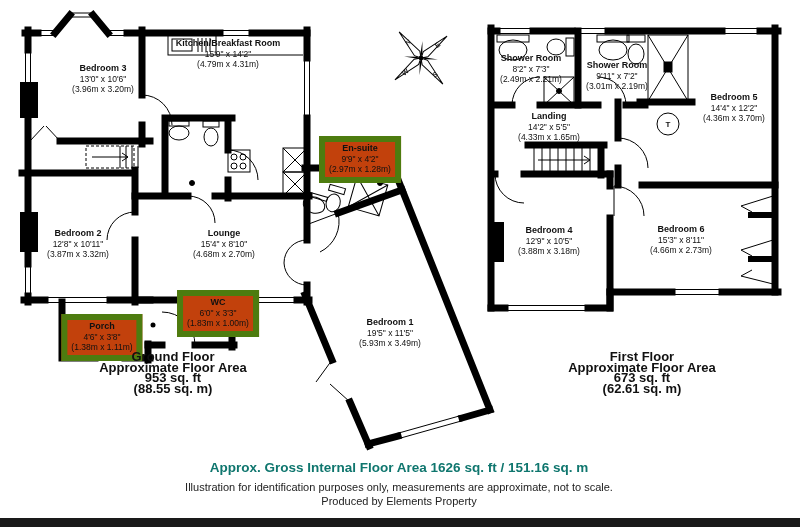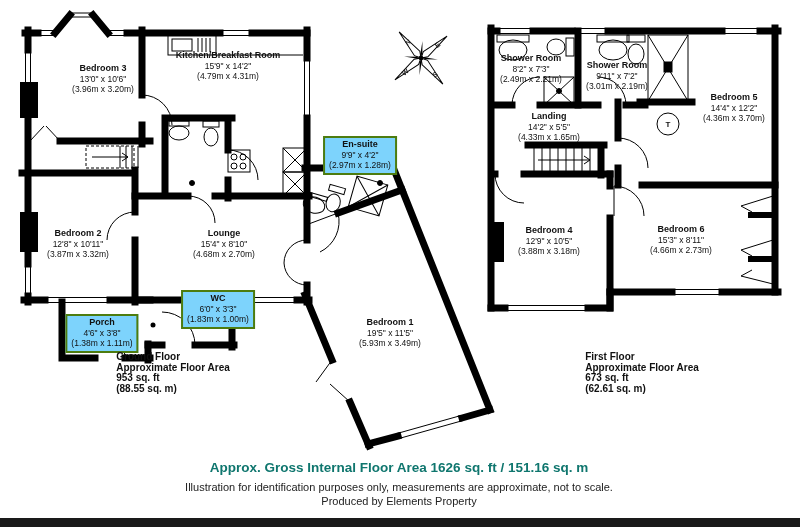--- a/index.html
+++ b/index.html
@@ -3,23 +3,23 @@
 <meta charset="utf-8">
 <style>
   html,body{margin:0;padding:0;background:#fff;}
   #canvas{position:relative;width:800px;height:529px;background:#fff;overflow:hidden;
           font-family:"Liberation Sans",sans-serif;}
   #plan-svg{position:absolute;left:0;top:0;}
   .rlabel{position:absolute;transform:translateX(-50%);text-align:center;color:#111;
           font-size:8.5px;line-height:10.5px;white-space:nowrap;z-index:5;}
   .rlabel .rname{display:block;font-weight:bold;font-size:9px;}
   .rlabel span{display:block;}
-  .boxed{border:2px solid #4d7c0f;background:#7dd3fc;padding:1px 4px 2px 4px;}
-  .summary{position:absolute;transform:translateX(-50%);color:#111;
-           font-weight:bold;font-size:10px;line-height:10.5px;white-space:nowrap;z-index:5;}
+  .boxed{border:6px solid #4d7c0f;background:#c2410c;padding:1px 4px 2px 4px;}
+  .summary{position:absolute;transform:translateX(-50%);text-align:center;color:#111;
+           font-weight:bold;font-size:13px;line-height:10.5px;white-space:nowrap;z-index:5;}
   .summary span{display:block;}
   .footer-title{position:absolute;transform:translateX(-50%);font-weight:bold;font-size:13.5px;
                 color:#0f766e;white-space:nowrap;z-index:5;}
   .footer-small{position:absolute;transform:translateX(-50%);font-size:11px;color:#222;
                 white-space:nowrap;z-index:5;}
   .bottom-bar{position:absolute;left:0;width:800px;height:9px;background:#1a1a1a;z-index:6;}
   .tank-label{position:absolute;transform:translate(-50%,-50%);font-size:8px;font-weight:bold;
               color:#111;z-index:5;}
   .compass-letter{font-size:7px;font-weight:bold;fill:#222;text-anchor:middle;}
 </style>
@@ -218,21 +218,21 @@
     <text class="compass-letter" x="0" y="24">S</text>
     <text class="compass-letter" x="-21" y="3">W</text>
   </g>
 </svg>
 
 <div class="rlabel" style="left:103px;top:63px">
   <b class="rname">Bedroom 3</b>
   <span>13'0" x 10'6"</span>
   <span>(3.96m x 3.20m)</span>
 </div>
-<div class="rlabel" style="left:228px;top:50px">
+<div class="rlabel" style="left:228px;top:38px">
   <b class="rname">Kitchen/Breakfast Room</b>
   <span>15'9" x 14'2"</span>
   <span>(4.79m x 4.31m)</span>
 </div>
 <div class="rlabel boxed" style="left:360px;top:136px">
   <b class="rname">En-suite</b>
   <span>9'9" x 4'2"</span>
   <span>(2.97m x 1.28m)</span>
 </div>
 <div class="rlabel" style="left:78px;top:228px">

